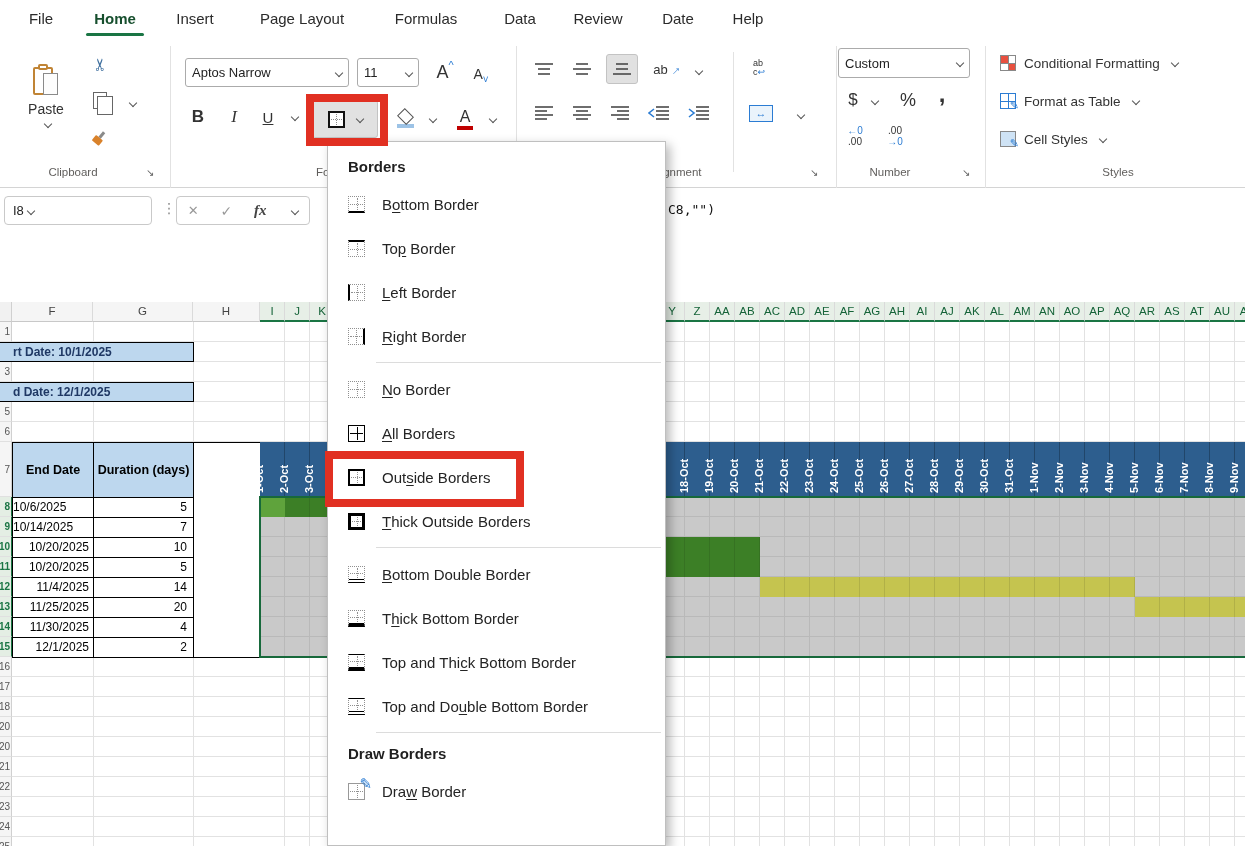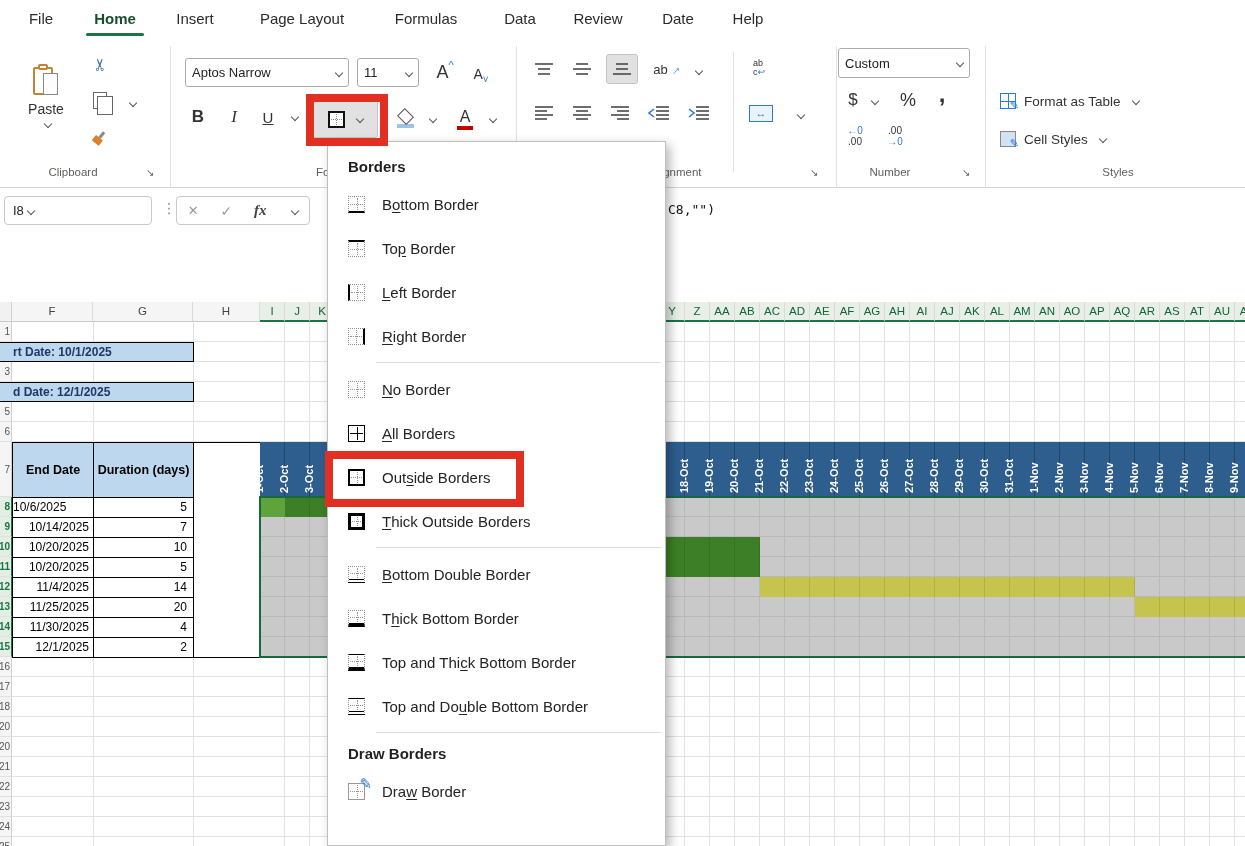--- a/index.html
+++ b/index.html
@@ -278,20 +278,30 @@
       <span>.00</span>
   </div>
   <div class="rbtn" style="left:880px;top:82px;width:30px;height:32px;flex-direction:column;font-size:10px;line-height:11px;">
     <span>.00</span>
       <span style="color:#2b7cd3;">→0</span>
   </div>
   <div class="glabel" style="left:850px;width:80px;">Number</div>
   <span class="launcher" style="left:962px;">↘</span>
   <div class="gdiv" style="left:985px;"></div>
 
+  <div class="rbtn" style="left:1000px;top:12px;width:238px;height:26px;justify-content:flex-start;gap:8px;font-size:13.5px;">
+    <span style="display:inline-block;width:16px;height:16px;border:1px solid #888;position:relative;">
+      <span style="position:absolute;left:0;top:0;width:7px;height:7px;background:#e8503f;"></span>
+      <span style="position:absolute;right:0;bottom:0;width:7px;height:7px;background:#e8503f;"></span>
+      <span style="position:absolute;left:7px;top:0;bottom:0;border-left:1px solid #888;"></span>
+      <span style="position:absolute;top:7px;left:0;right:0;border-top:1px solid #888;"></span>
+    </span>
+    <span>Conditional Formatting</span>
+    <span class="chev"></span>
+  </div>
   <div class="rbtn" style="left:1000px;top:50px;width:200px;height:26px;justify-content:flex-start;gap:8px;font-size:13.5px;">
     <span style="display:inline-block;width:16px;height:16px;border:1px solid #2b7cd3;position:relative;">
       <span style="position:absolute;left:7px;top:0;bottom:0;border-left:1px solid #2b7cd3;"></span>
       <span style="position:absolute;top:7px;left:0;right:0;border-top:1px solid #2b7cd3;"></span>
       <span style="position:absolute;right:-4px;bottom:-4px;color:#2b7cd3;font-size:11px;">✎</span>
     </span>
     <span>Format as Table</span>
     <span class="chev"></span>
   </div>
   <div class="rbtn" style="left:1000px;top:88px;width:160px;height:26px;justify-content:flex-start;gap:8px;font-size:13.5px;">
@@ -398,21 +408,21 @@
     <div style="position: absolute; left: 260px; top: 20px; width: 985px; height: 120px; background-image: repeating-linear-gradient(90deg, transparent 0px, transparent 24px, rgb(226, 226, 226) 24px, rgb(226, 226, 226) 25px), linear-gradient(transparent 0px, transparent 19px, rgb(226, 226, 226) 19px, rgb(226, 226, 226) 20px); background-size: auto, 100% 20px;"></div>
     <div style="position: absolute; left: 260px; top: 355px; width: 985px; height: 191px; background-image: repeating-linear-gradient(90deg, transparent 0px, transparent 24px, rgb(226, 226, 226) 24px, rgb(226, 226, 226) 25px), linear-gradient(transparent 0px, transparent 19px, rgb(226, 226, 226) 19px, rgb(226, 226, 226) 20px); background-size: auto, 100% 20px;"></div>
     <div class="banner" style="left: -4px; top: 40px; width: 198px; height: 20px; padding-left: 16px;">rt Date: 10/1/2025</div>
     <div class="banner" style="left: -4px; top: 80px; width: 198px; height: 20px; padding-left: 16px;">d Date: 12/1/2025</div>
     <div style="position: absolute; left: 12px; top: 140px; width: 249px; height: 216px; border-left: 1px solid rgb(0, 0, 0); border-top: 1px solid rgb(0, 0, 0);">
       <div class="tcell thead" style="left: 0px; top: 0px; width: 81px; height: 55px; position: absolute;">End Date</div>
       <div class="tcell thead" style="left: 81px; top: 0px; width: 100px; height: 55px; position: absolute; padding: 0px 8px; text-align: right;">Duration (days)</div>
       <div class="tcell" style="left: 181px; top: 0px; width: 67px; height: 215px; position: absolute;"></div>
       <div class="tcell" style="left: 0px; top: 55px; width: 81px; height: 20px; position: absolute; padding-right: 4px;">10/6/2025</div>
       <div class="tcell" style="left: 81px; top: 55px; width: 100px; height: 20px; position: absolute; text-align: right; padding-right: 6px;">5</div>
-      <div class="tcell" style="left: 0px; top: 75px; width: 81px; height: 20px; position: absolute; text-align: right; padding-right: 4px;">10/14/2025</div>
+      <div class="tcell" style="left: 0px; top: 75px; width: 81px; height: 20px; position: absolute; padding-right: 4px;">10/14/2025</div>
       <div class="tcell" style="left: 81px; top: 75px; width: 100px; height: 20px; position: absolute; text-align: right; padding-right: 6px;">7</div>
       <div class="tcell" style="left: 0px; top: 95px; width: 81px; height: 20px; position: absolute; text-align: right; padding-right: 4px;">10/20/2025</div>
       <div class="tcell" style="left: 81px; top: 95px; width: 100px; height: 20px; position: absolute; text-align: right; padding-right: 6px;">10</div>
       <div class="tcell" style="left: 0px; top: 115px; width: 81px; height: 20px; position: absolute; text-align: right; padding-right: 4px;">10/20/2025</div>
       <div class="tcell" style="left: 81px; top: 115px; width: 100px; height: 20px; position: absolute; text-align: right; padding-right: 6px;">5</div>
       <div class="tcell" style="left: 0px; top: 135px; width: 81px; height: 20px; position: absolute; text-align: right; padding-right: 4px;">11/4/2025</div>
       <div class="tcell" style="left: 81px; top: 135px; width: 100px; height: 20px; position: absolute; text-align: right; padding-right: 6px;">14</div>
       <div class="tcell" style="left: 0px; top: 155px; width: 81px; height: 20px; position: absolute; text-align: right; padding-right: 4px;">11/25/2025</div>
       <div class="tcell" style="left: 81px; top: 155px; width: 100px; height: 20px; position: absolute; text-align: right; padding-right: 6px;">20</div>
       <div class="tcell" style="left: 0px; top: 175px; width: 81px; height: 20px; position: absolute; text-align: right; padding-right: 4px;">11/30/2025</div>

